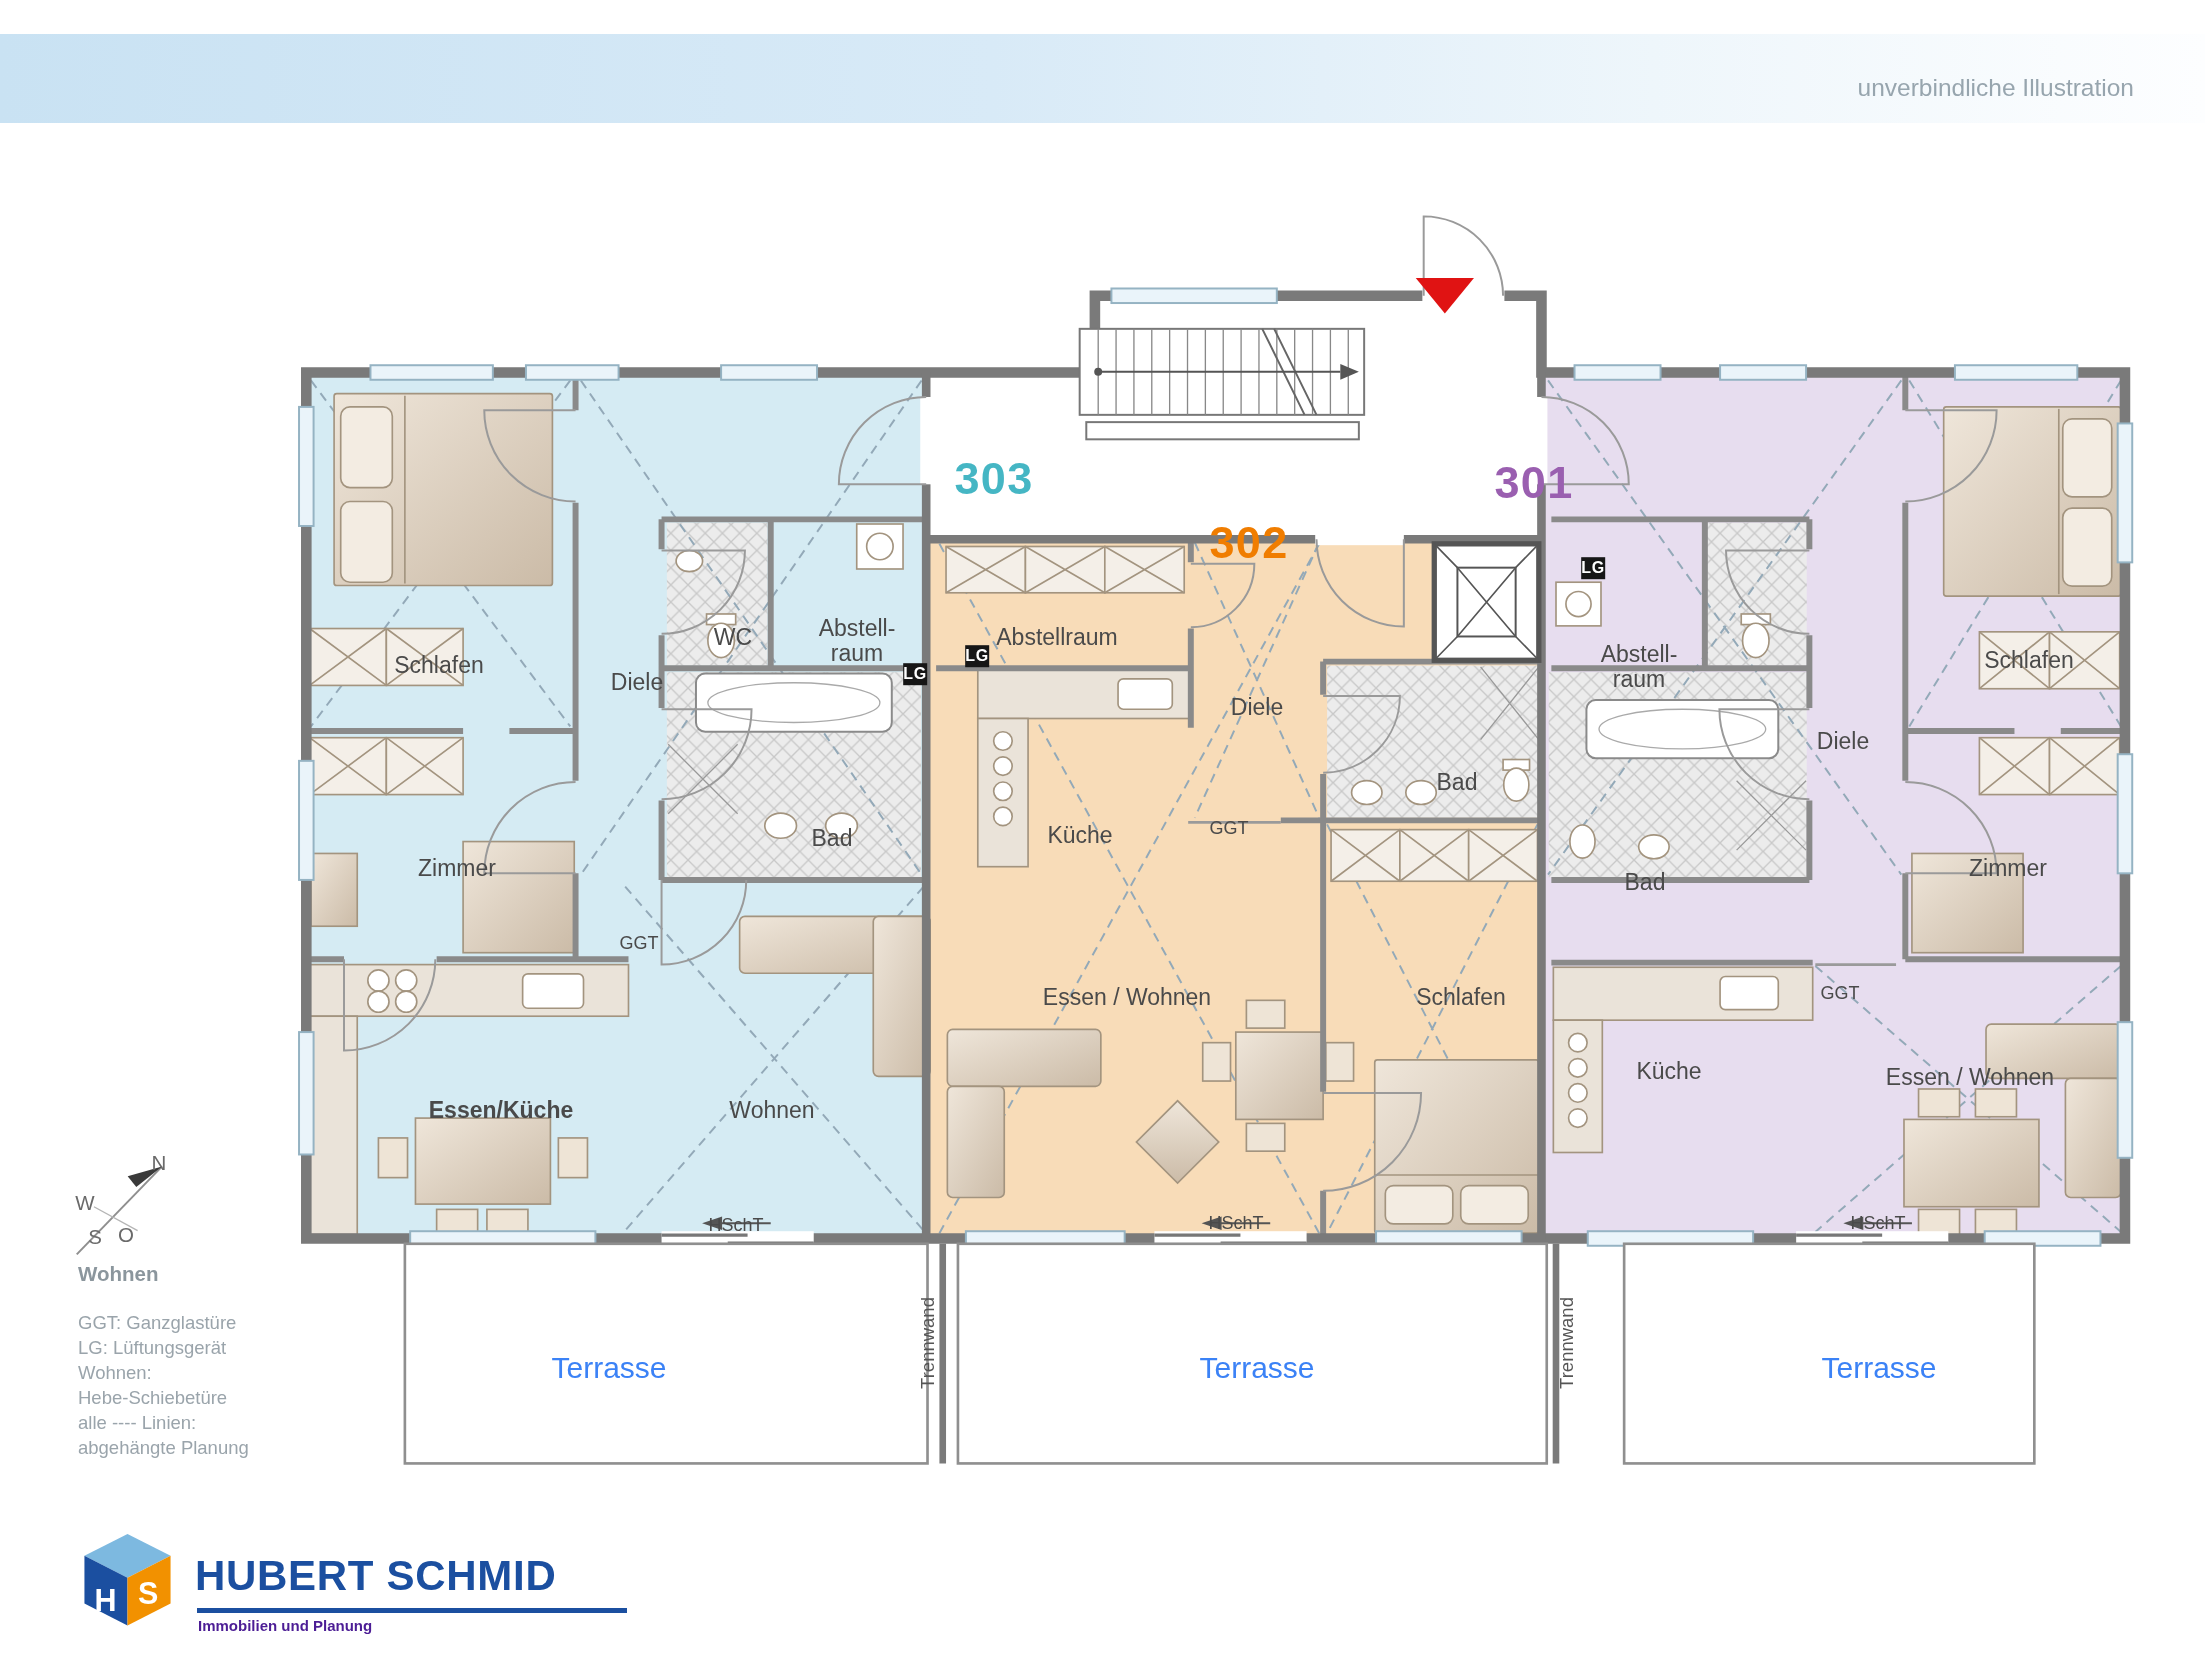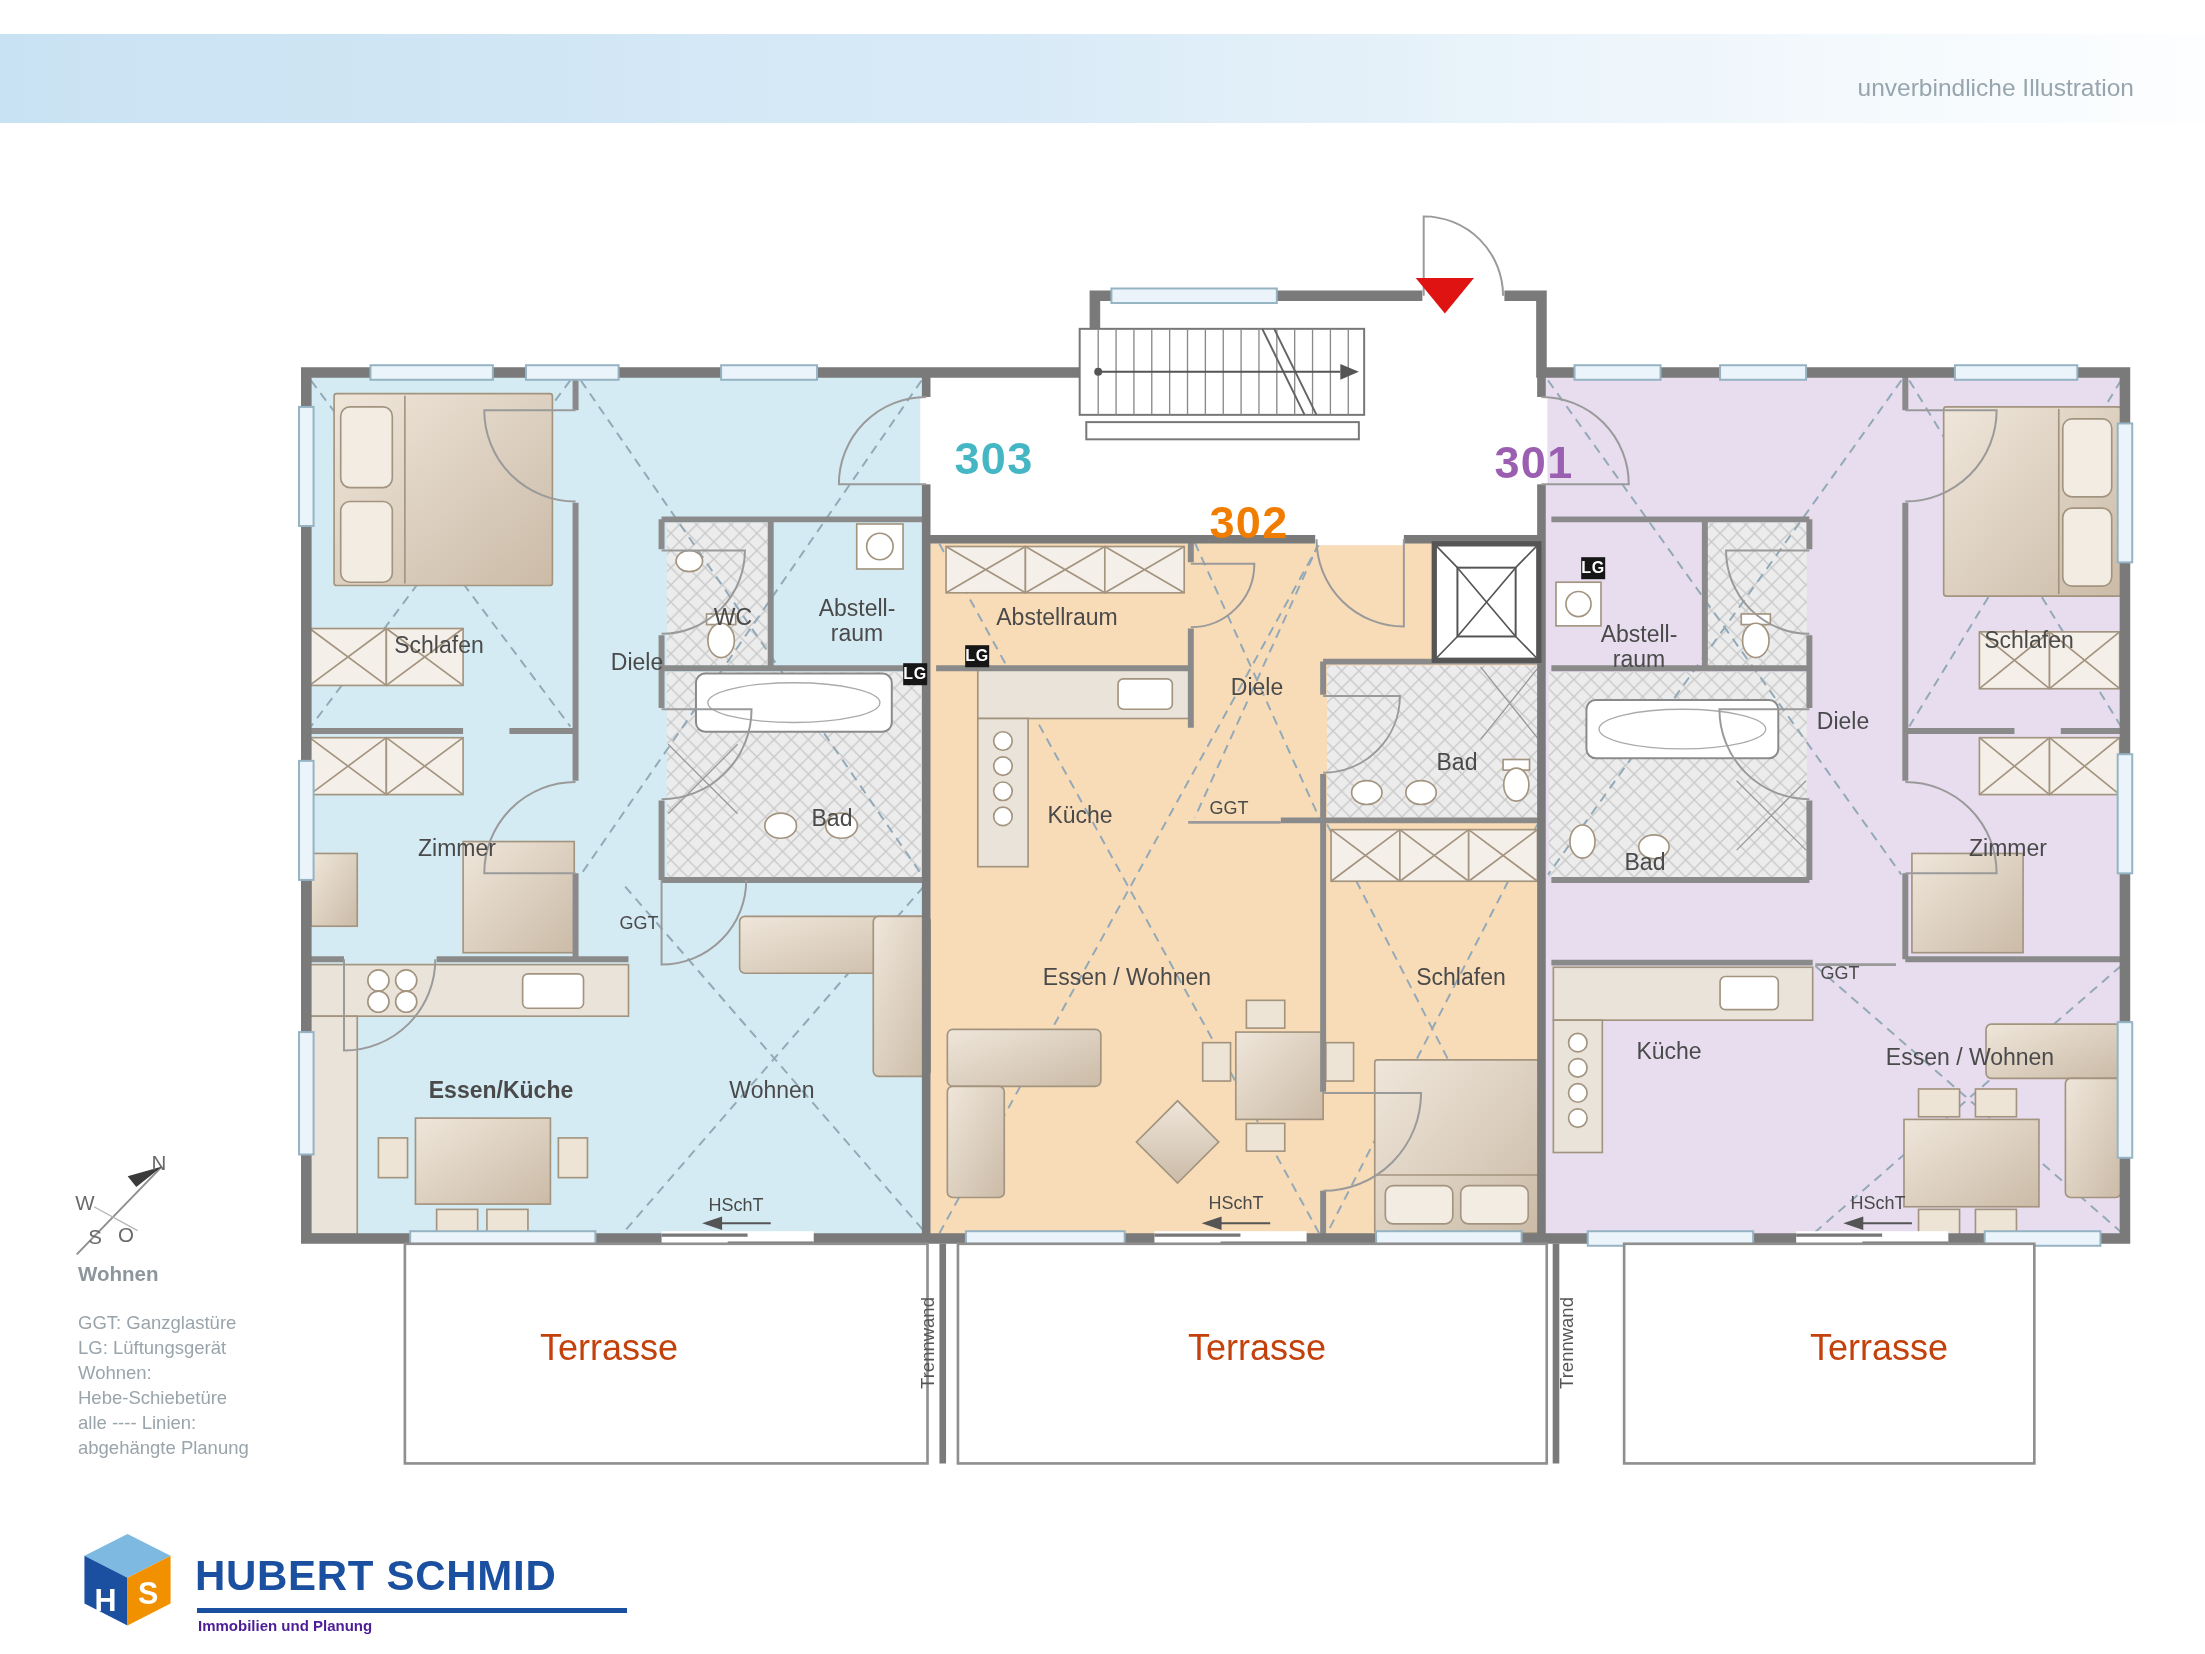--- a/index.html
+++ b/index.html
@@ -9,25 +9,25 @@
   .header-band{position:absolute;left:0;top:34px;width:100%;height:89px;
     background:linear-gradient(90deg,#c9e2f3 0%,#d8eaf7 45%,#eef6fb 75%,#fdfeff 100%);}
   .title{position:absolute;left:85px;top:58px;white-space:nowrap;}
   .title .t-bold{font-size:44px;font-weight:800;color:#1779b5;letter-spacing:0.7px;}
   .title .t-light{font-size:44px;font-weight:700;color:#54a0cb;margin-left:13.2px;letter-spacing:0.7px;}
   .note{position:absolute;right:71px;top:74px;font-size:24.5px;color:#97a5ae;}
   
   svg.plan{position:absolute;left:0;top:0;}
   
   .lbl{position:absolute;transform:translate(-50%,-50%);font-size:23px;color:#4a4a4a;
-       white-space:pre-line;text-align:center;line-height:1.08;}
+       white-space:pre-line;text-align:center;line-height:1.08;margin-top:20px;}
   .sm{font-size:18px;}
   .num{font-size:45px;font-weight:800;letter-spacing:1.3px;}
   .c303{color:#45b6c4;} .c302{color:#f07d00;} .c301{color:#9a5fb0;}
-  .ter{font-size:36px;color:#c2410c;}
+  .ter{font-size:30px;color:#3b82f6;}
   .vlbl{position:absolute;transform:translate(-50%,-50%) rotate(-90deg);font-size:18.5px;
         color:#555;white-space:nowrap;}
   .cmp{position:absolute;transform:translate(-50%,-50%);font-size:20.5px;color:#6a6a6a;}
   .lg-tag{position:absolute;transform:translate(-50%,-50%);background:#161616;color:#fff;
           font-size:16px;font-weight:700;padding:2px 0;line-height:1.1;letter-spacing:0.7px;}
   
   .legend{position:absolute;left:78px;top:1262px;width:265px;}
   .legend-title{font-size:20.5px;font-weight:700;color:#8b969d;margin-bottom:24px;}
   .legend-line{font-size:18.5px;color:#9aa4ab;line-height:25px;}
   

